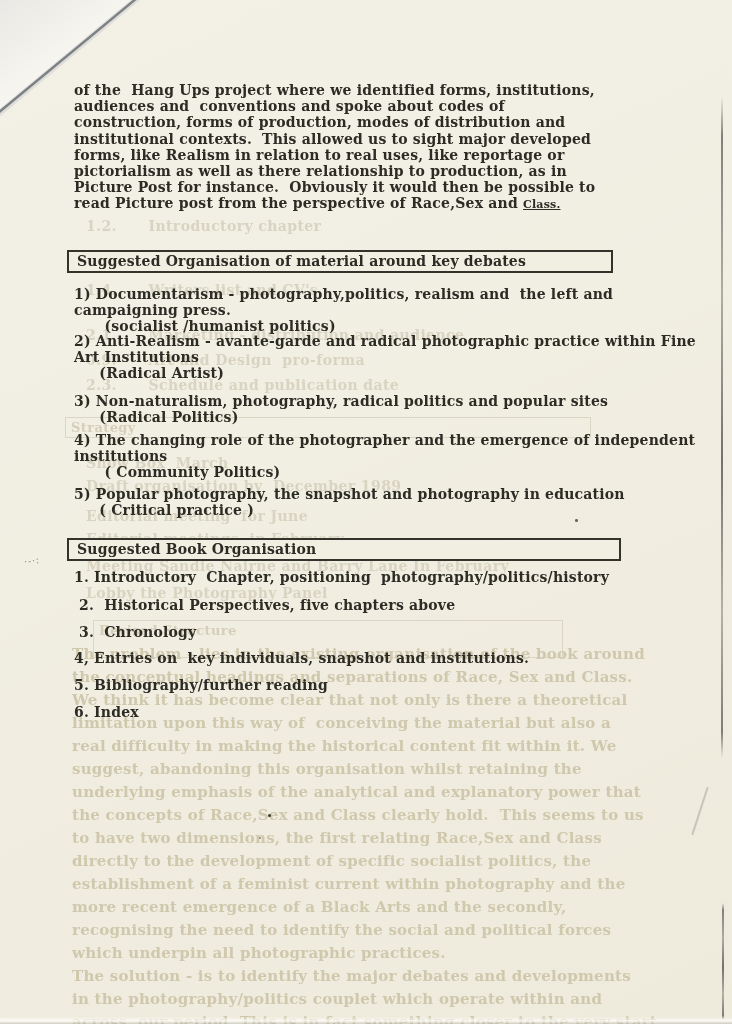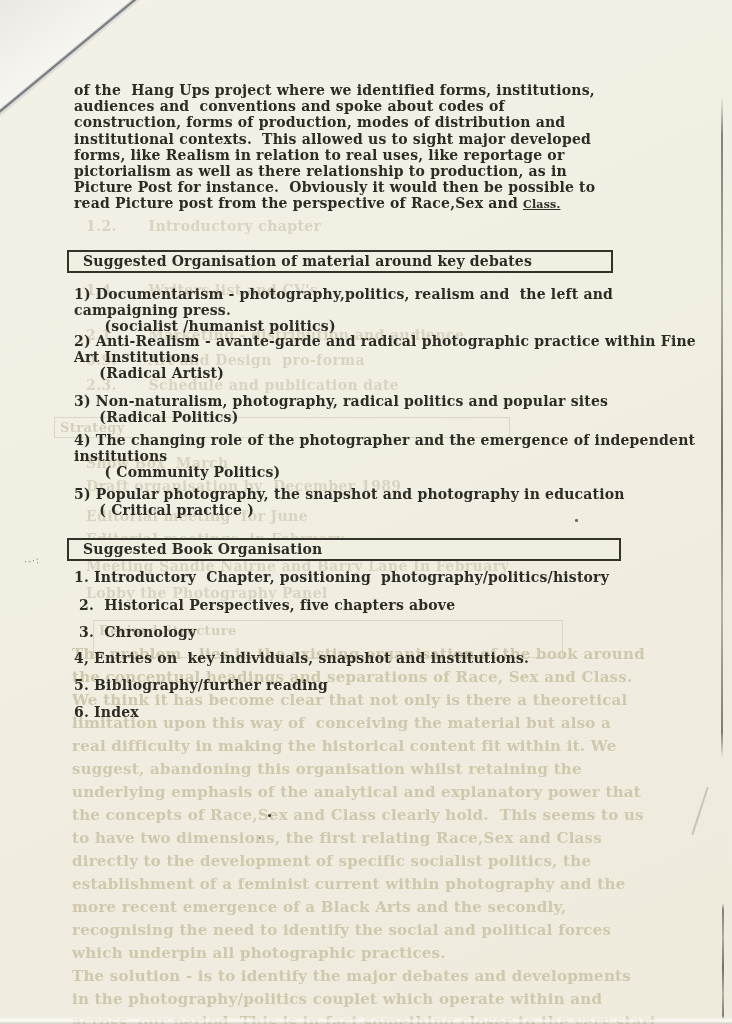--- a/index.html
+++ b/index.html
@@ -61,40 +61,40 @@
     position: absolute; left: 74px;
     color: #2c2b24; font-weight: bold;
     font-size: 14px; line-height: 16.2px; letter-spacing: .2px;
     white-space: pre;
   }
   .suffix-small { font-size: 11px; letter-spacing: .2px; text-decoration: underline; }
   .heading-box {
     position: absolute; left: 67px; box-sizing: border-box;
     border: 2px solid #33322b; background: #f1eee2;
     color: #2c2b24; font-weight: bold; font-size: 14px; letter-spacing: .2px;
-    padding: 1px 4px 2px 14px; white-space: pre;
+    padding: 1px 4px 2px 8px; white-space: pre;
   }
   .margin-mark {
     position: absolute; left: 24px; top: 556px; z-index: 3;
     color: #5d6057; font-size: 9px; letter-spacing: 1px;
     transform: rotate(-8deg); opacity: .8; font-family: "DejaVu Sans", sans-serif;
   }
 </style>
 </head>
 <body>
 
 <div class="page">
 
   <div class="ghost-layer">
     <div class="ghost-line" style="top:218px">1.2.      Introductory chapter</div>
     <div class="ghost-line" style="top:282px">1.4.      Writers list and CV's</div>
     <div class="ghost-line" style="top:327px">2.1.      Marketing - distribution and audience</div>
     <div class="ghost-line" style="top:352px">0.9.      Art and Design  pro-forma</div>
     <div class="ghost-line" style="top:377px">2.3.      Schedule and publication date</div>
-    <div class="ghost-box" style="top:417px; left:54px; width:456px; height:21px">Strategy</div>
+    <div class="ghost-box" style="top:417px; left:65px; width:526px; height:21px">Strategy</div>
     <div class="ghost-line" style="top:455px">Show Box  March</div>
     <div class="ghost-line" style="top:478px">Draft organisation by  December 1989</div>
     <div class="ghost-line" style="top:508px">Editorial meeting  for June</div>
     <div class="ghost-line" style="top:531px">Editorial meetings  in February</div>
     <div class="ghost-line" style="top:585px">Lobby the Photography Panel</div>
     <div class="ghost-line" style="top:558px">Meeting Sandie Nairne and Barry Lane In February</div>
     <div class="ghost-box" style="top:620px; left:93px; width:470px; height:38px">Revised Structure</div>
     <div class="ghost-para">The problem - lies in the existing organisation of the book around
 the conceptual headings and separations of Race, Sex and Class.
 We think it has become clear that not only is there a theoretical

